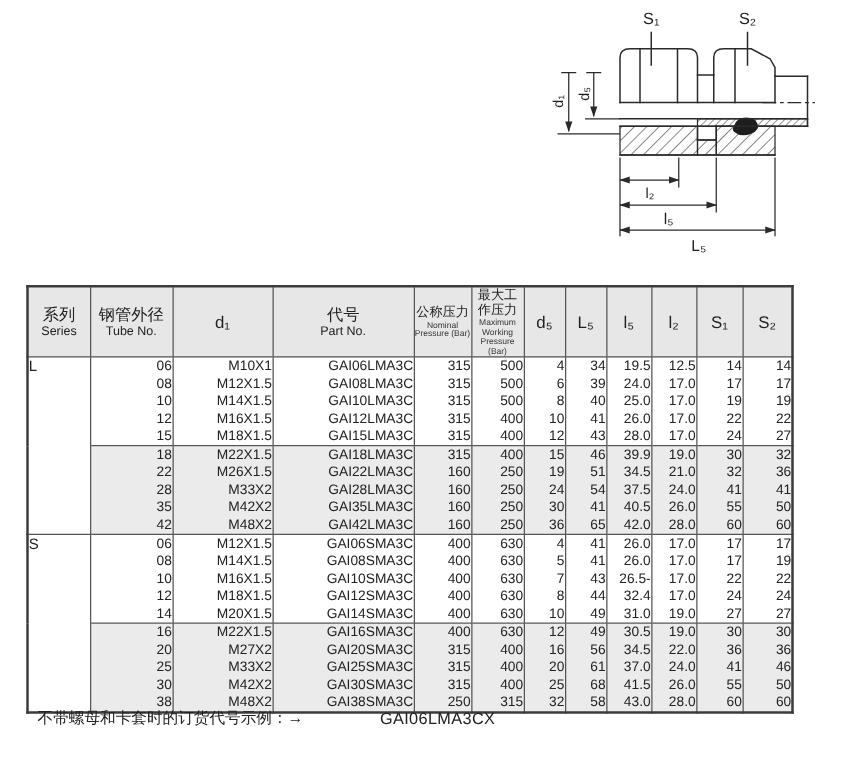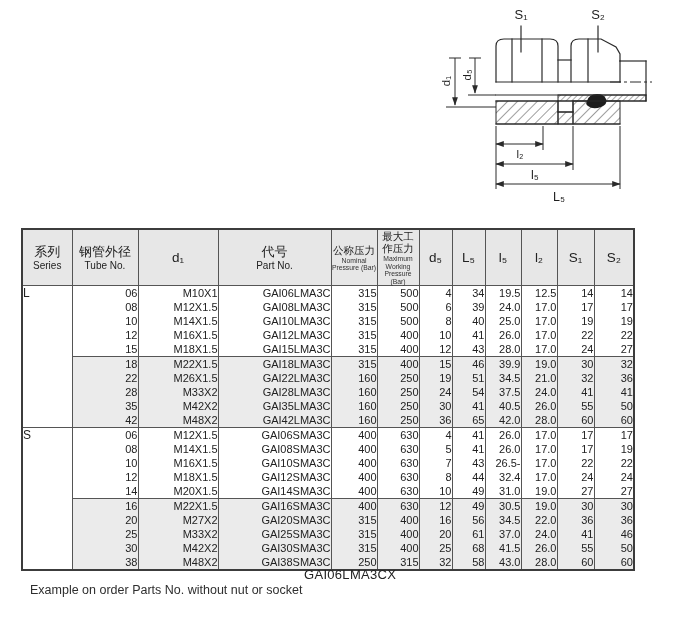--- a/index.html
+++ b/index.html
@@ -517,16 +517,16 @@
             <div class="cl">30</div>
             <div class="cl">36</div>
             <div class="cl">46</div>
             <div class="cl">50</div>
             <div class="cl">60</div>
           </td>
         </tr>
       </tbody>
   </table>
 
-  <div class="footer-en">Example on order Parts No. without nut or socket</div>
+  <div class="footer-cn">不带螺母和卡套时的订货代号示例：→</div>
   <div class="footer-code">GAI06LMA3CX</div>
 
 </div>
 
 </body></html>

